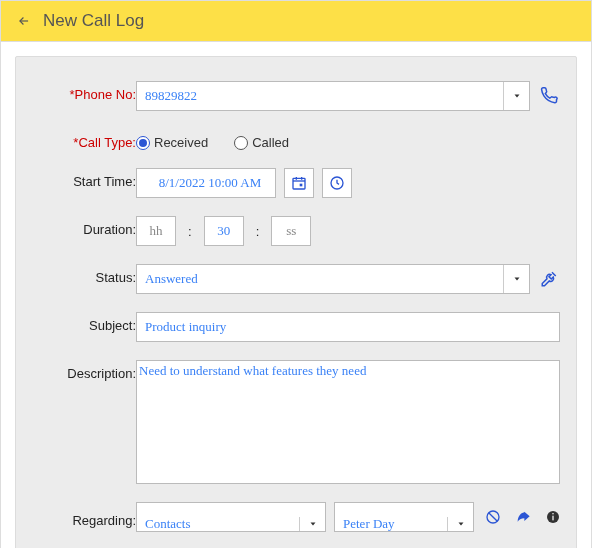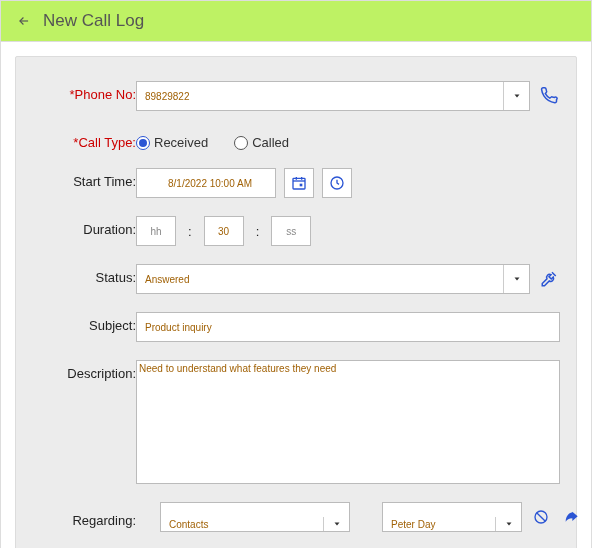--- a/index.html
+++ b/index.html
@@ -7,21 +7,21 @@
   body {
     width: 592px;
     font-family: "Segoe UI", Arial, sans-serif;
     font-size: 13px;
     color: #333;
     background: #fff;
   }
 
   
   .header {
-    background: #bef264;
+    background: #fde047;
     height: 42px;
     display: flex;
     align-items: center;
     padding: 0 14px;
     border: 1px solid #ddd;
   }
   .header .back-arrow {
     width: 18px; height: 18px;
     display: flex; align-items: center; justify-content: center;
     margin-right: 10px;
@@ -66,23 +66,23 @@
   .field {
     flex: 1;
     display: flex;
     align-items: center;
     gap: 8px;
   }
 
   .textbox, .combo, .textarea, .dur-input, .combo-sm {
     background: #fff;
     border: 1px solid #bbb;
-    font-family: Liberation Sans, sans-serif;
-    font-size: 10px;
-    color: #a16207;
+    font-family: Liberation Serif, serif;
+    font-size: 13px;
+    color: #3b82f6;
     padding: 6px 8px;
     height: 30px;
   }
   .textbox { flex: 1; }
   .combo {
     flex: 1;
     display: flex;
     align-items: center;
     justify-content: space-between;
     padding: 0 0 0 8px;
@@ -94,21 +94,20 @@
     display: flex; align-items: center; justify-content: center;
     border-left: 1px solid #ccc;
     color: #333;
   }
   .combo-sm {
     display: flex;
     align-items: center;
     justify-content: space-between;
     padding: 14px 0 0 8px;
     cursor: pointer;
-    margin-left: 24px;
   }
 
   .icon-btn {
     width: 22px; height: 22px;
     display: flex; align-items: center; justify-content: center;
     cursor: pointer;
     color: #2b55d4;
   }
   .icon-btn.plain { color: #555; }
 

